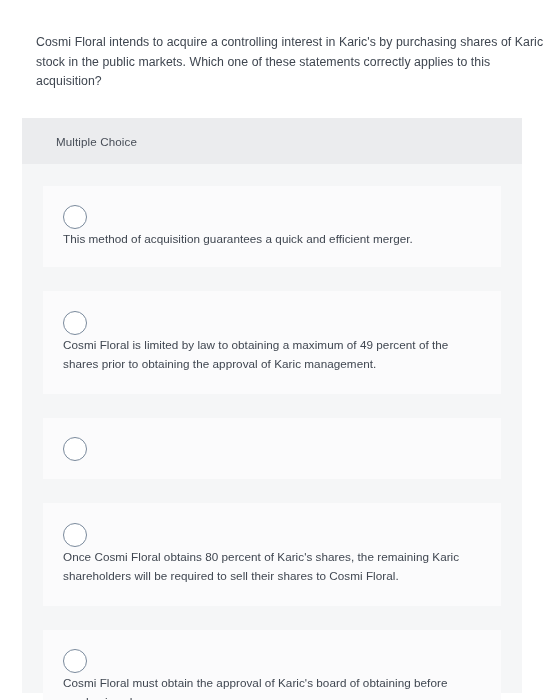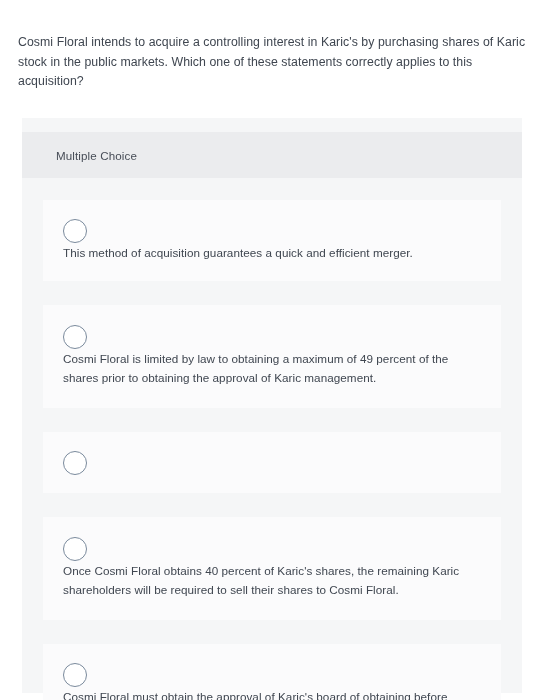--- a/index.html
+++ b/index.html
@@ -19,21 +19,21 @@
     position: relative;
     width: 544px;
     height: 700px;
     background: #ffffff;
     box-sizing: border-box;
   }
 
   
   .question-stem {
     position: absolute;
-    left: 18px;
+    left: 36px;
     top: 21px;
     width: 508px;
     font-size: 12.3px;
     line-height: 19.5px;
     color: #3f4650;
     letter-spacing: 0.005em;
   }
 
   
   .answer-container {
@@ -46,21 +46,20 @@
     box-sizing: border-box;
   }
 
   .answer-header {
     height: 46px;
     background: #ebecee;
     display: flex;
     align-items: center;
     padding-left: 34px;
     box-sizing: border-box;
-    margin-top: 14px;
   }
 
   .answer-header-label {
     font-size: 11.6px;
     color: #474d57;
     letter-spacing: 0.01em;
   }
 
   .options-list {
     padding: 22px 21px 0 21px;
@@ -141,21 +140,21 @@
       <div class="option-row">
         <span class="radio-wrap">
           <span class="radio-circle"></span>
         </span>
       </div>
 
       <div class="option-row tall">
         <span class="radio-wrap">
           <span class="radio-circle"></span>
         </span>
-        <span class="option-text">Once Cosmi Floral obtains 40 percent of Karic's shares, the remaining Karic shareholders will be required to sell their shares to Cosmi Floral.</span>
+        <span class="option-text">Once Cosmi Floral obtains 80 percent of Karic's shares, the remaining Karic shareholders will be required to sell their shares to Cosmi Floral.</span>
       </div>
 
       <div class="option-row">
         <span class="radio-wrap">
           <span class="radio-circle"></span>
         </span>
         <span class="option-text">Cosmi Floral must obtain the approval of Karic's board of obtaining before purchasing shares.</span>
       </div>
 
     </div>

